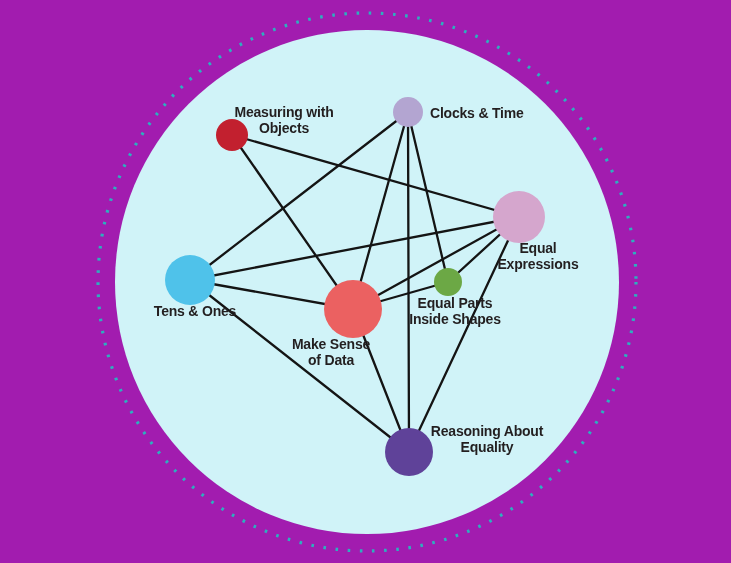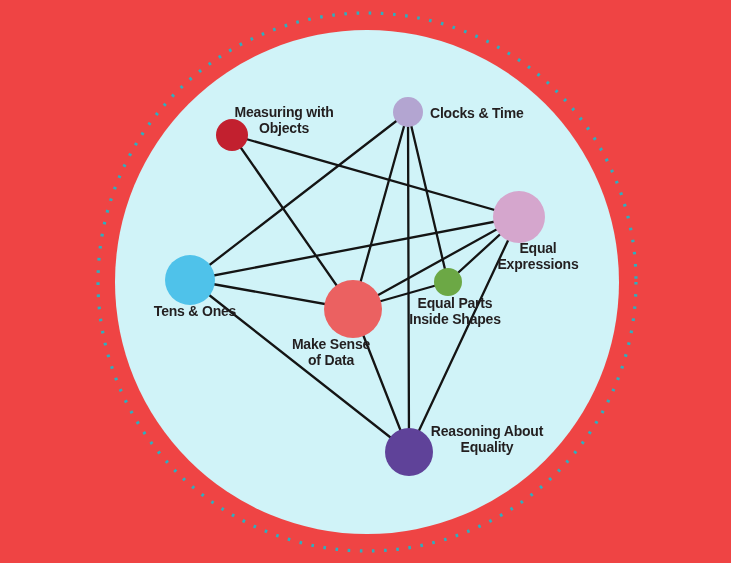--- a/index.html
+++ b/index.html
@@ -5,21 +5,21 @@
   html, body {
     margin: 0;
     padding: 0;
     background: #ffffff;
     font-family: "Liberation Sans", sans-serif;
   }
   .stage {
     position: relative;
     width: 731px;
     height: 563px;
-    background: #ef4444;
+    background: #a21caf;
     overflow: hidden;
   }
   svg { display: block; }
   .edge-line {
     stroke: #141414;
     stroke-width: 2.3;
     stroke-linecap: round;
   }
   .node-circle {
     stroke: none;

